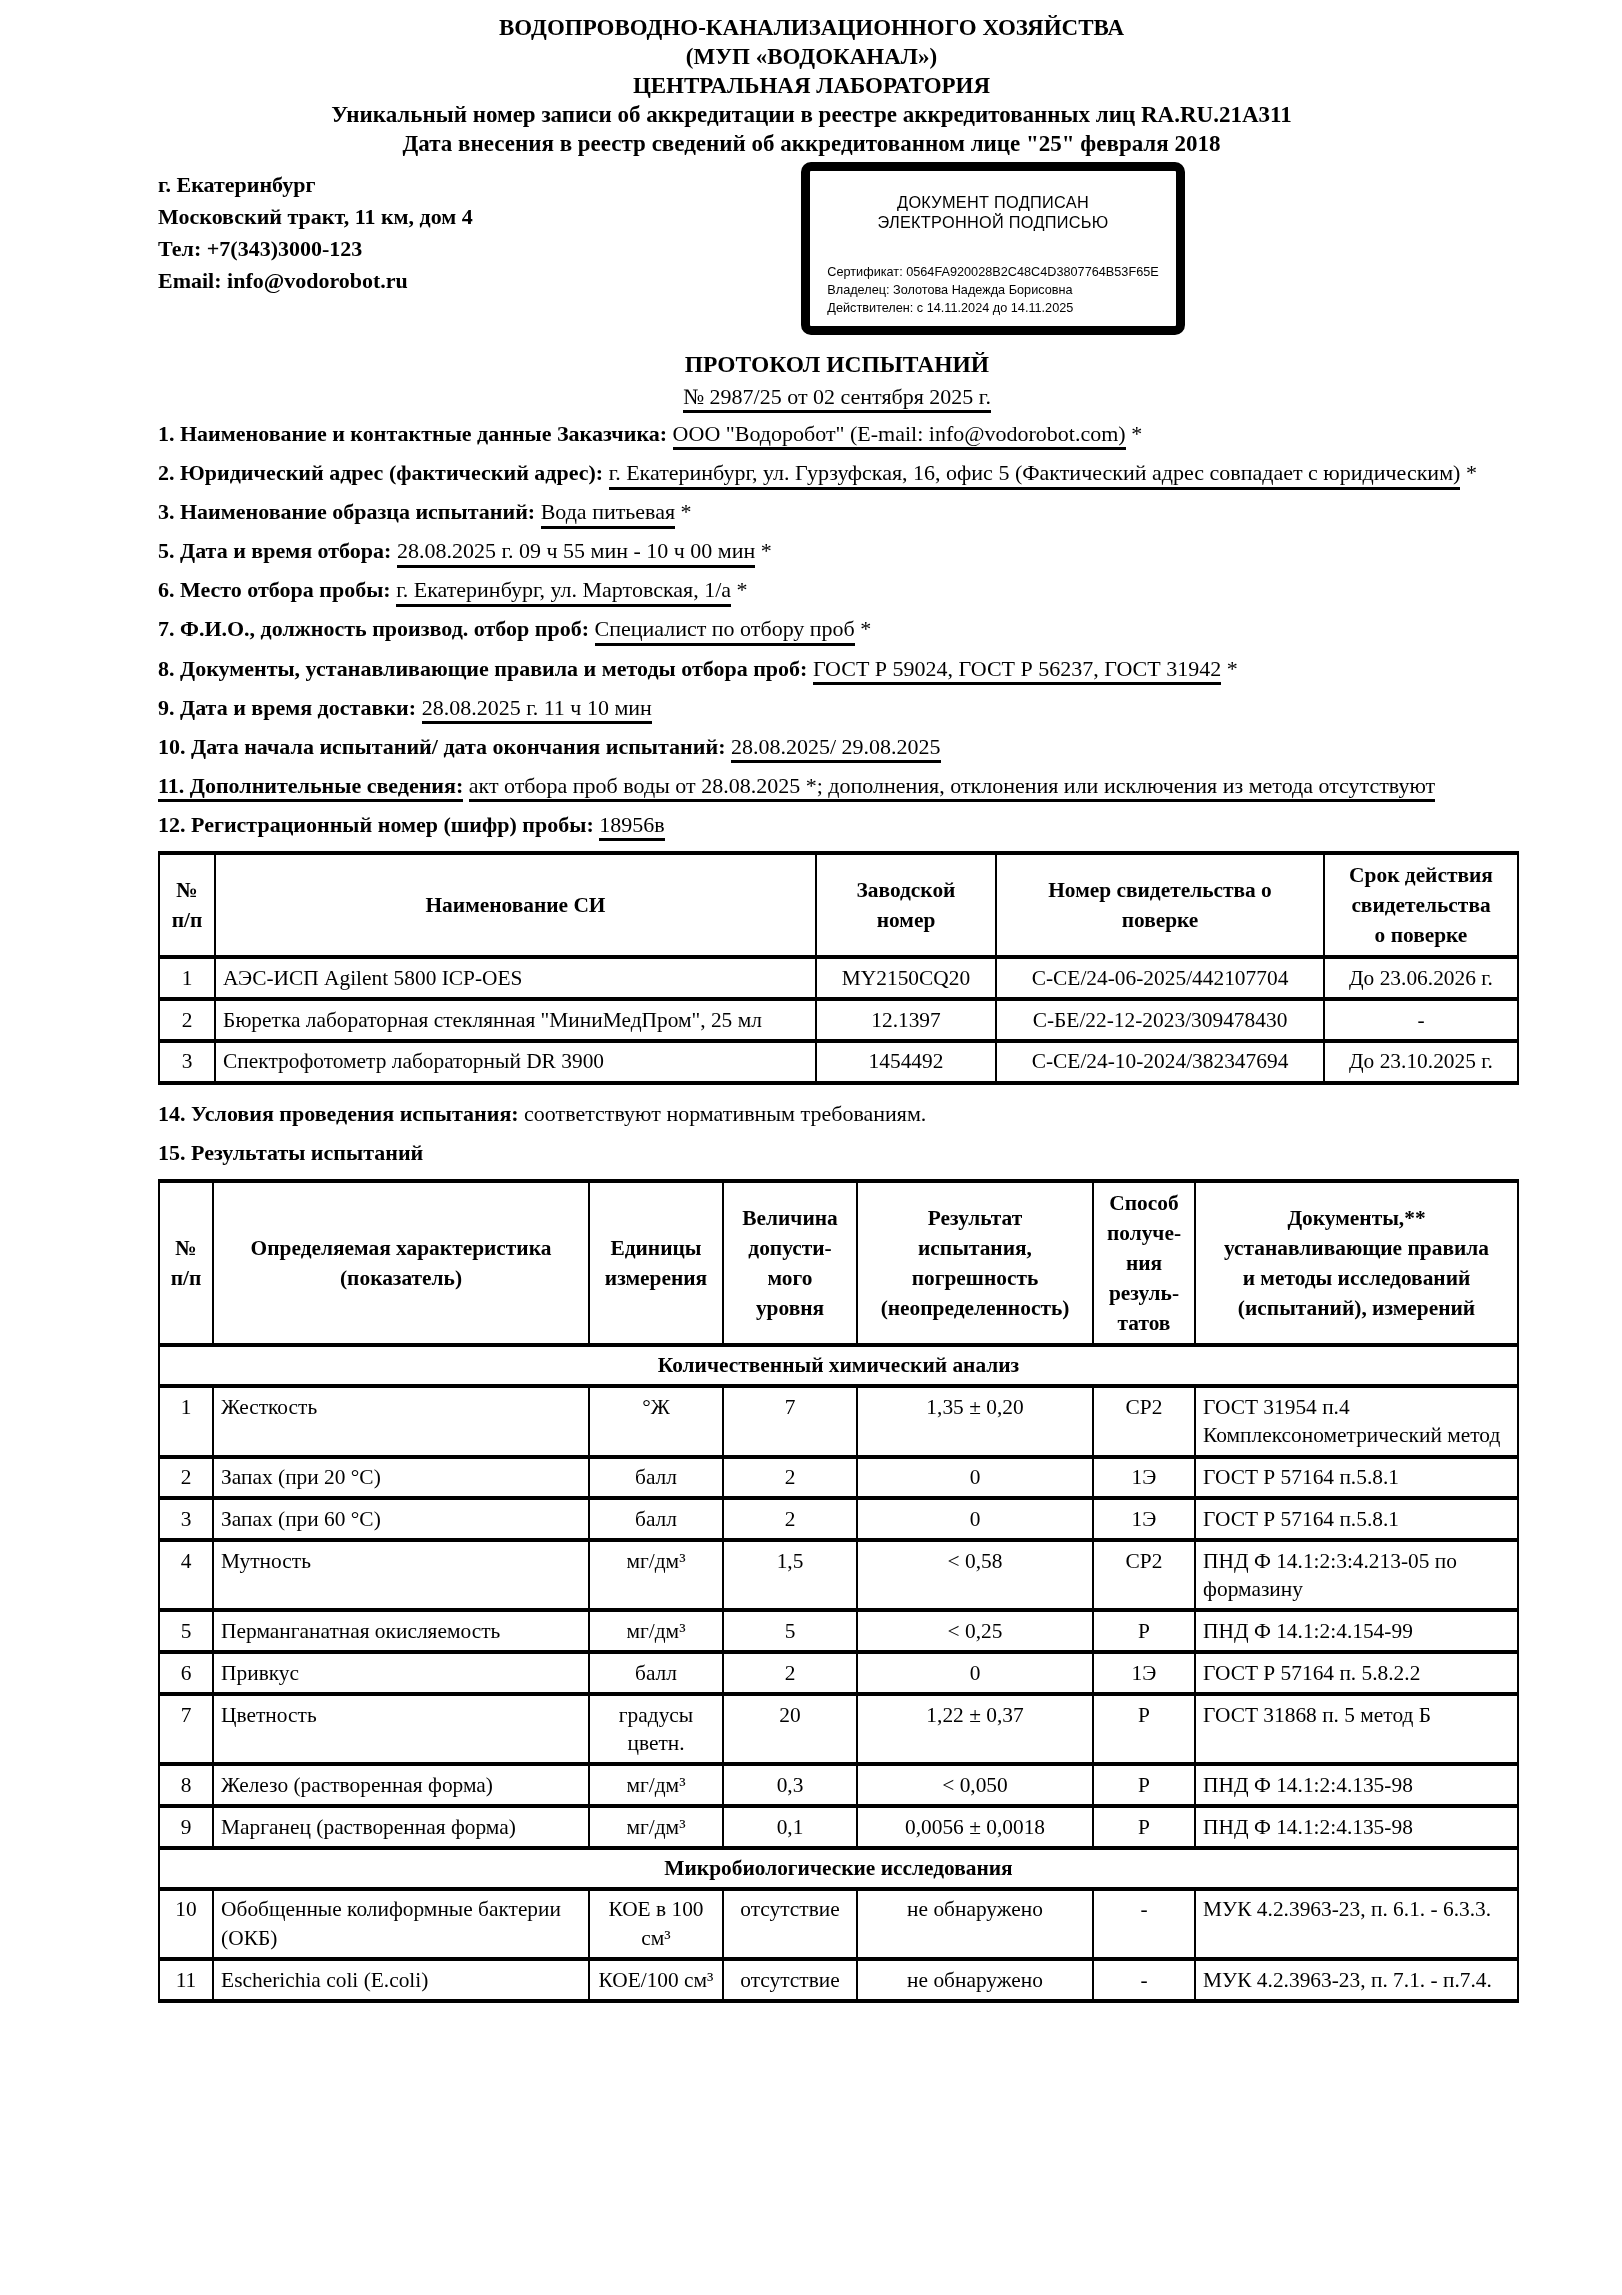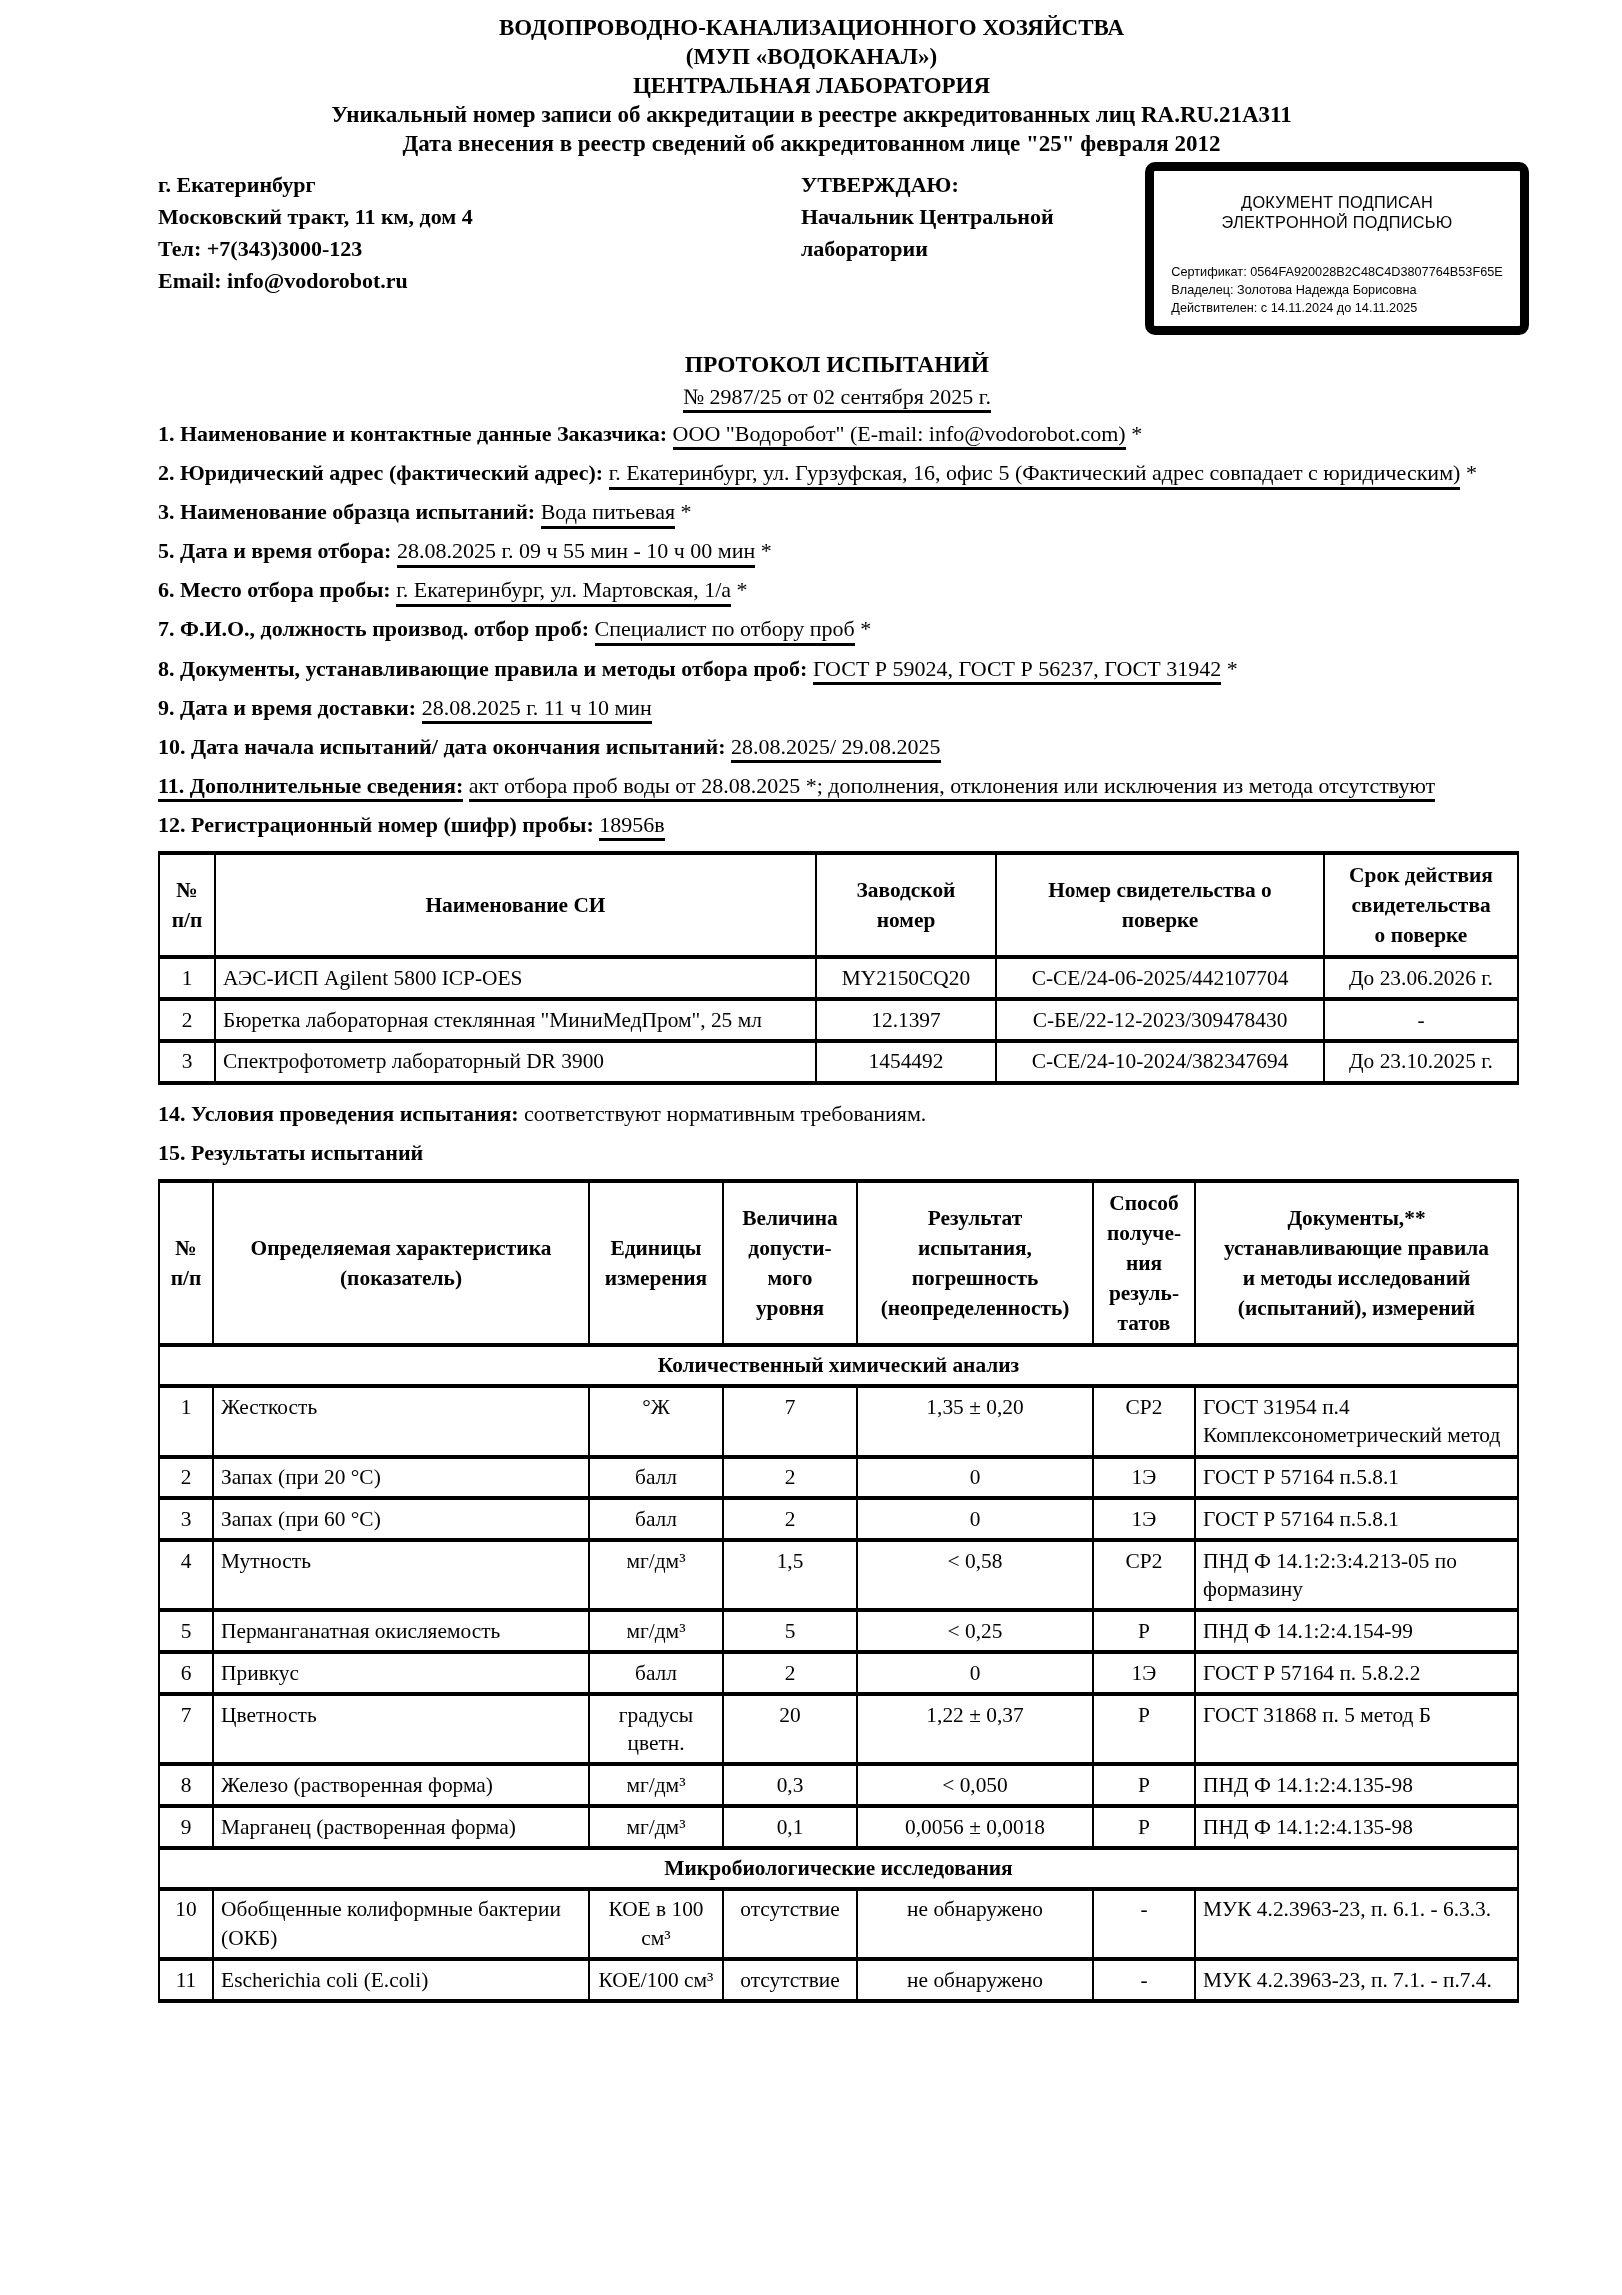--- a/index.html
+++ b/index.html
@@ -102,34 +102,29 @@
 </head>
 <body>
 
 <div class="page">
 
   <header class="org-header" id="org-header">
       <div class="org-line">ВОДОПРОВОДНО-КАНАЛИЗАЦИОННОГО ХОЗЯЙСТВА</div>
       <div class="org-line">(МУП «ВОДОКАНАЛ»)</div>
       <div class="org-line">ЦЕНТРАЛЬНАЯ ЛАБОРАТОРИЯ</div>
       <div class="org-line">Уникальный номер записи об аккредитации в реестре аккредитованных лиц RA.RU.21A311</div>
-      <div class="org-line">Дата внесения в реестр сведений об аккредитованном лице  "25" февраля 2012</div>
+      <div class="org-line">Дата внесения в реестр сведений об аккредитованном лице  "25" февраля 2018</div>
     </header>
 
   <section class="info-row">
     <div class="contact-block" id="contact-block">
         <div class="contact-line">г. Екатеринбург</div>
         <div class="contact-line">Московский тракт, 11 км, дом 4</div>
         <div class="contact-line">Тел: +7(343)3000-123</div>
         <div class="contact-line">Email: info@vodorobot.ru</div>
-      </div>
-    <div class="approval-block" id="approval-block">
-        <div class="approval-line">УТВЕРЖДАЮ:</div>
-        <div class="approval-line">Начальник Центральной</div>
-        <div class="approval-line">лаборатории</div>
       </div>
     <div class="stamp">
       <div class="stamp-title">
         <div>ДОКУМЕНТ ПОДПИСАН</div>
         <div>ЭЛЕКТРОННОЙ ПОДПИСЬЮ</div>
       </div>
       <div class="stamp-certs">
         <div>Сертификат: 0564FA920028B2C48C4D3807764B53F65E</div>
         <div>Владелец: Золотова Надежда Борисовна</div>
         <div>Действителен: с 14.11.2024 до 14.11.2025</div>

